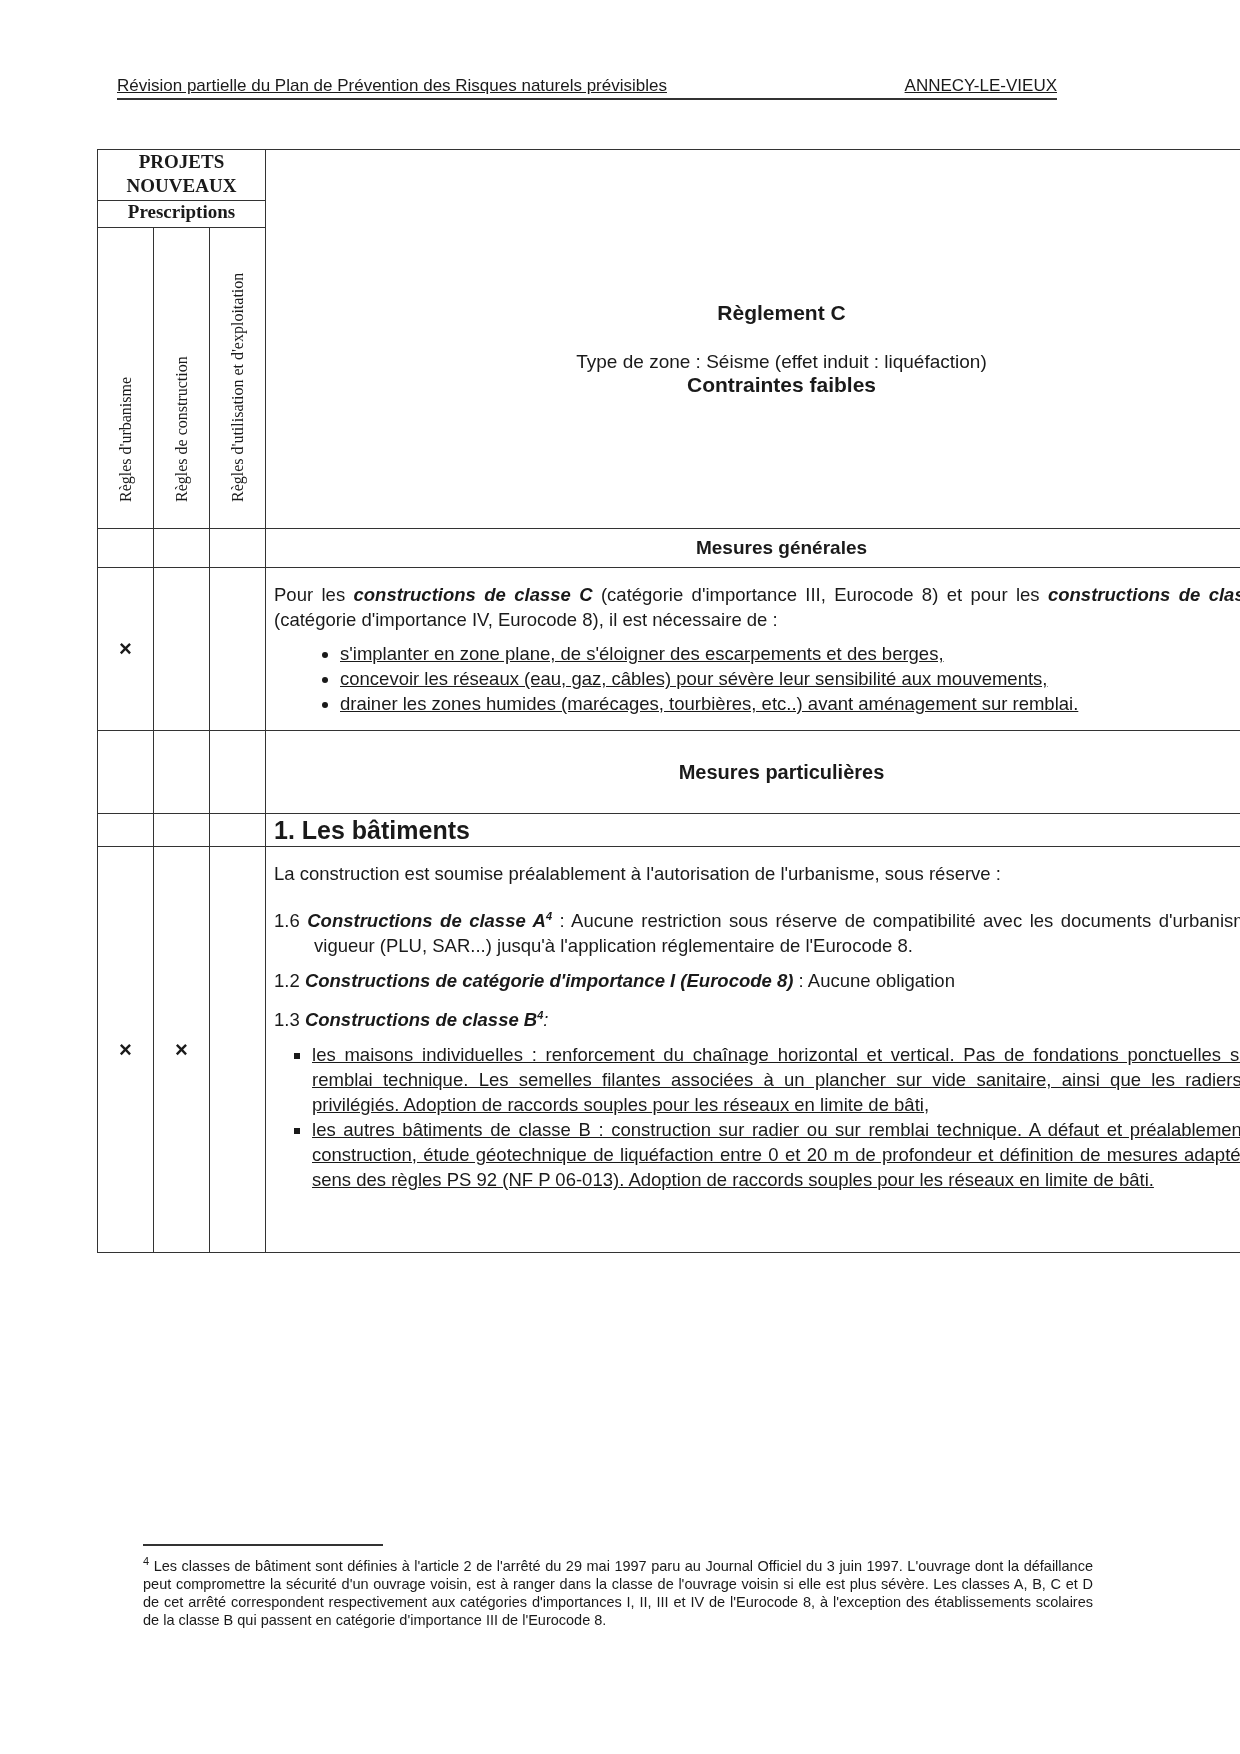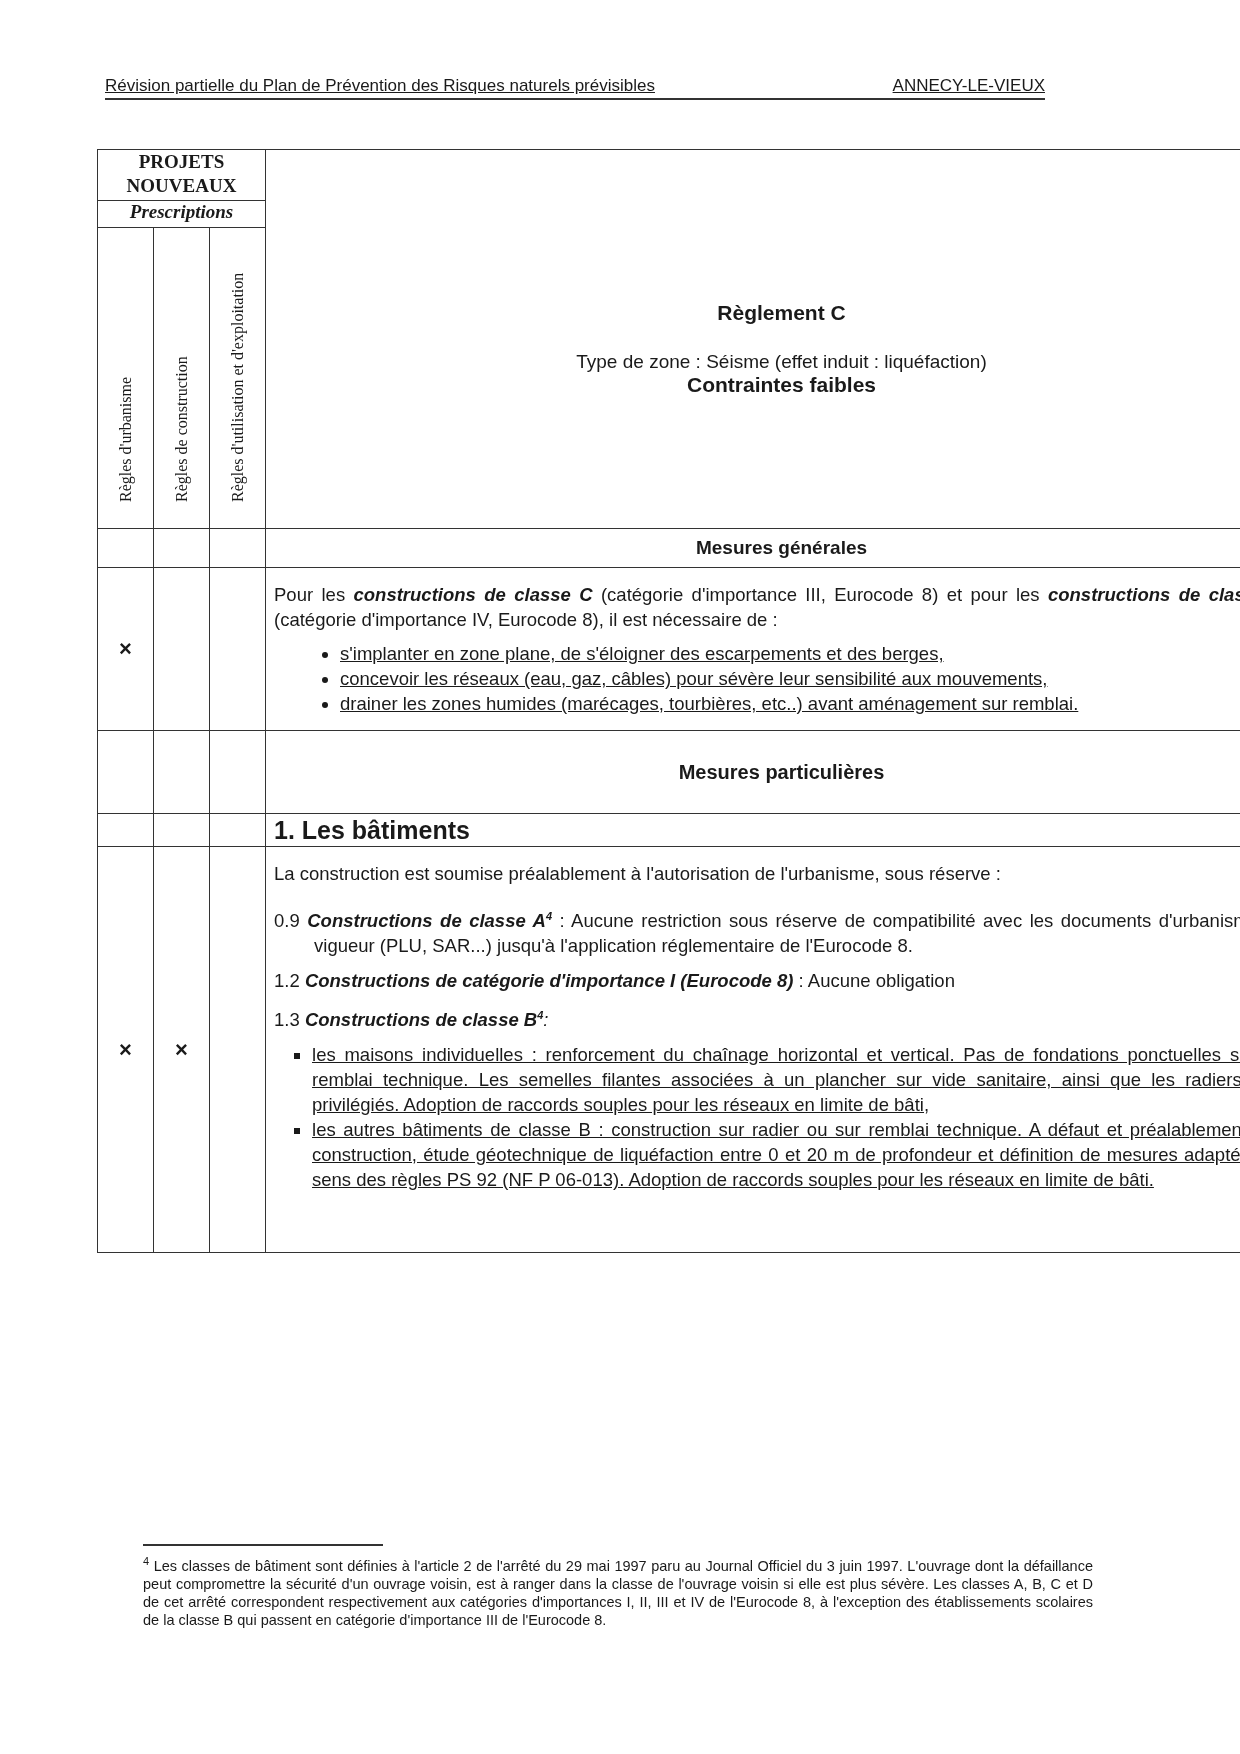--- a/index.html
+++ b/index.html
@@ -1,25 +1,25 @@
 <!DOCTYPE html>
 <html><head>
 <meta charset="utf-8">
 <style>
   html, body { margin: 0; padding: 0; background: #fff; }
   body { width: 1240px; height: 1754px; position: relative; font-family: "Liberation Sans", sans-serif; color: #1a1a1a; }
-  .running-header { position: absolute; top: 76px; left: 105px; width: 940px; height: 22px; border-bottom: 2px solid #333; font-size: 17px; }
+  .running-header { position: absolute; top: 76px; left: 117px; width: 940px; height: 22px; border-bottom: 2px solid #333; font-size: 17px; }
   .running-header .left { position: absolute; left: 0; top: 0; text-decoration: underline; }
   .running-header .right { position: absolute; right: 0; top: 0; text-decoration: underline; }
 
   table.reg { position: absolute; top: 149px; left: 97px; width: 1201px; border-collapse: collapse; table-layout: fixed; }
   table.reg td { border: 1.5px solid #333; vertical-align: top; padding: 0; }
   .c1 { width: 56px; } .c2 { width: 56px; } .c3 { width: 56px; }
   .hdr-proj { font-family: "Liberation Serif", serif; font-weight: bold; text-align: center; font-size: 19px; line-height: 24px; height: 50px; }
-  .hdr-presc { font-family: "Liberation Serif", serif; font-weight: bold; text-align: center; font-size: 19px; height: 26px; font-style: italic; }
+  .hdr-presc { font-family: "Liberation Serif", serif; font-weight: bold; text-align: center; font-size: 19px; height: 26px; }
   .vert { height: 300px; position: relative; }
   .vert span { position: absolute; left: 50%; bottom: 8px; transform-origin: 0 0; transform: rotate(-90deg) translate(0, -50%); white-space: nowrap; font-family: "Liberation Serif", serif; font-size: 16px; }
   .title-cell { text-align: center; vertical-align: middle !important; }
   .t-main { font-weight: bold; font-size: 21px; margin-top: 20px; }
   .t-sub { font-size: 19px; margin-top: 26px; }
   .t-contr { font-weight: bold; font-size: 21px; }
   .sec-head { font-weight: bold; font-size: 19px; text-align: center; height: 38px; vertical-align: middle !important; }
   .sec-head2 { font-weight: bold; font-size: 20px; text-align: center; height: 82px; vertical-align: middle !important; }
   .sub-head { font-weight: bold; font-size: 25px; padding-left: 8px !important; height: 32px; vertical-align: middle !important; }
   .mark { text-align: center; vertical-align: middle !important; font-size: 22px; font-weight: bold; }
@@ -106,21 +106,21 @@
         <td></td>
     <td class="sub-head">1. Les bâtiments</td>
   </tr>
   <tr>
     <td class="mark">×</td>
     <td class="mark">×</td>
     <td></td>
     <td class="body-cell" style="padding-bottom:60px !important">
       <p style="margin-bottom:18px">La construction est soumise préalablement à l'autorisation de l'urbanisme, sous réserve :</p>
       <p class="indent-item">
-        <span>0.9 </span><b><i>Constructions de classe A</i><i><sup>4</sup></i></b><span> : Aucune restriction sous réserve de compatibilité avec les documents d'urbanisme en vigueur (PLU, SAR...) jusqu'à l'application réglementaire de l'Eurocode 8.</span>
+        <span>1.6 </span><b><i>Constructions de classe A</i><i><sup>4</sup></i></b><span> : Aucune restriction sous réserve de compatibilité avec les documents d'urbanisme en vigueur (PLU, SAR...) jusqu'à l'application réglementaire de l'Eurocode 8.</span>
       </p>
       <p>
         <span>1.2 </span><b><i>Constructions de catégorie d'importance I (Eurocode 8)</i></b><span>  : Aucune obligation</span>
       </p>
       <p>
         <span>1.3 </span><b><i>Constructions de classe B</i><i><sup>4</sup></i></b><i>:</i>
       </p>
       <ul class="sq">
         <li>les maisons individuelles : renforcement du chaînage horizontal et vertical. Pas de fondations ponctuelles sauf si remblai technique. Les semelles filantes associées à un plancher sur vide sanitaire, ainsi que les radiers sont privilégiés. Adoption de raccords souples pour les réseaux en limite de bâti,</li>
         <li>les autres bâtiments de classe B : construction sur radier ou sur remblai technique. A défaut et préalablement à la construction, étude géotechnique de liquéfaction entre 0 et 20 m de profondeur et définition de mesures adaptées au sens des règles PS 92 (NF P 06-013). Adoption de raccords souples pour les réseaux en limite de bâti.</li>

